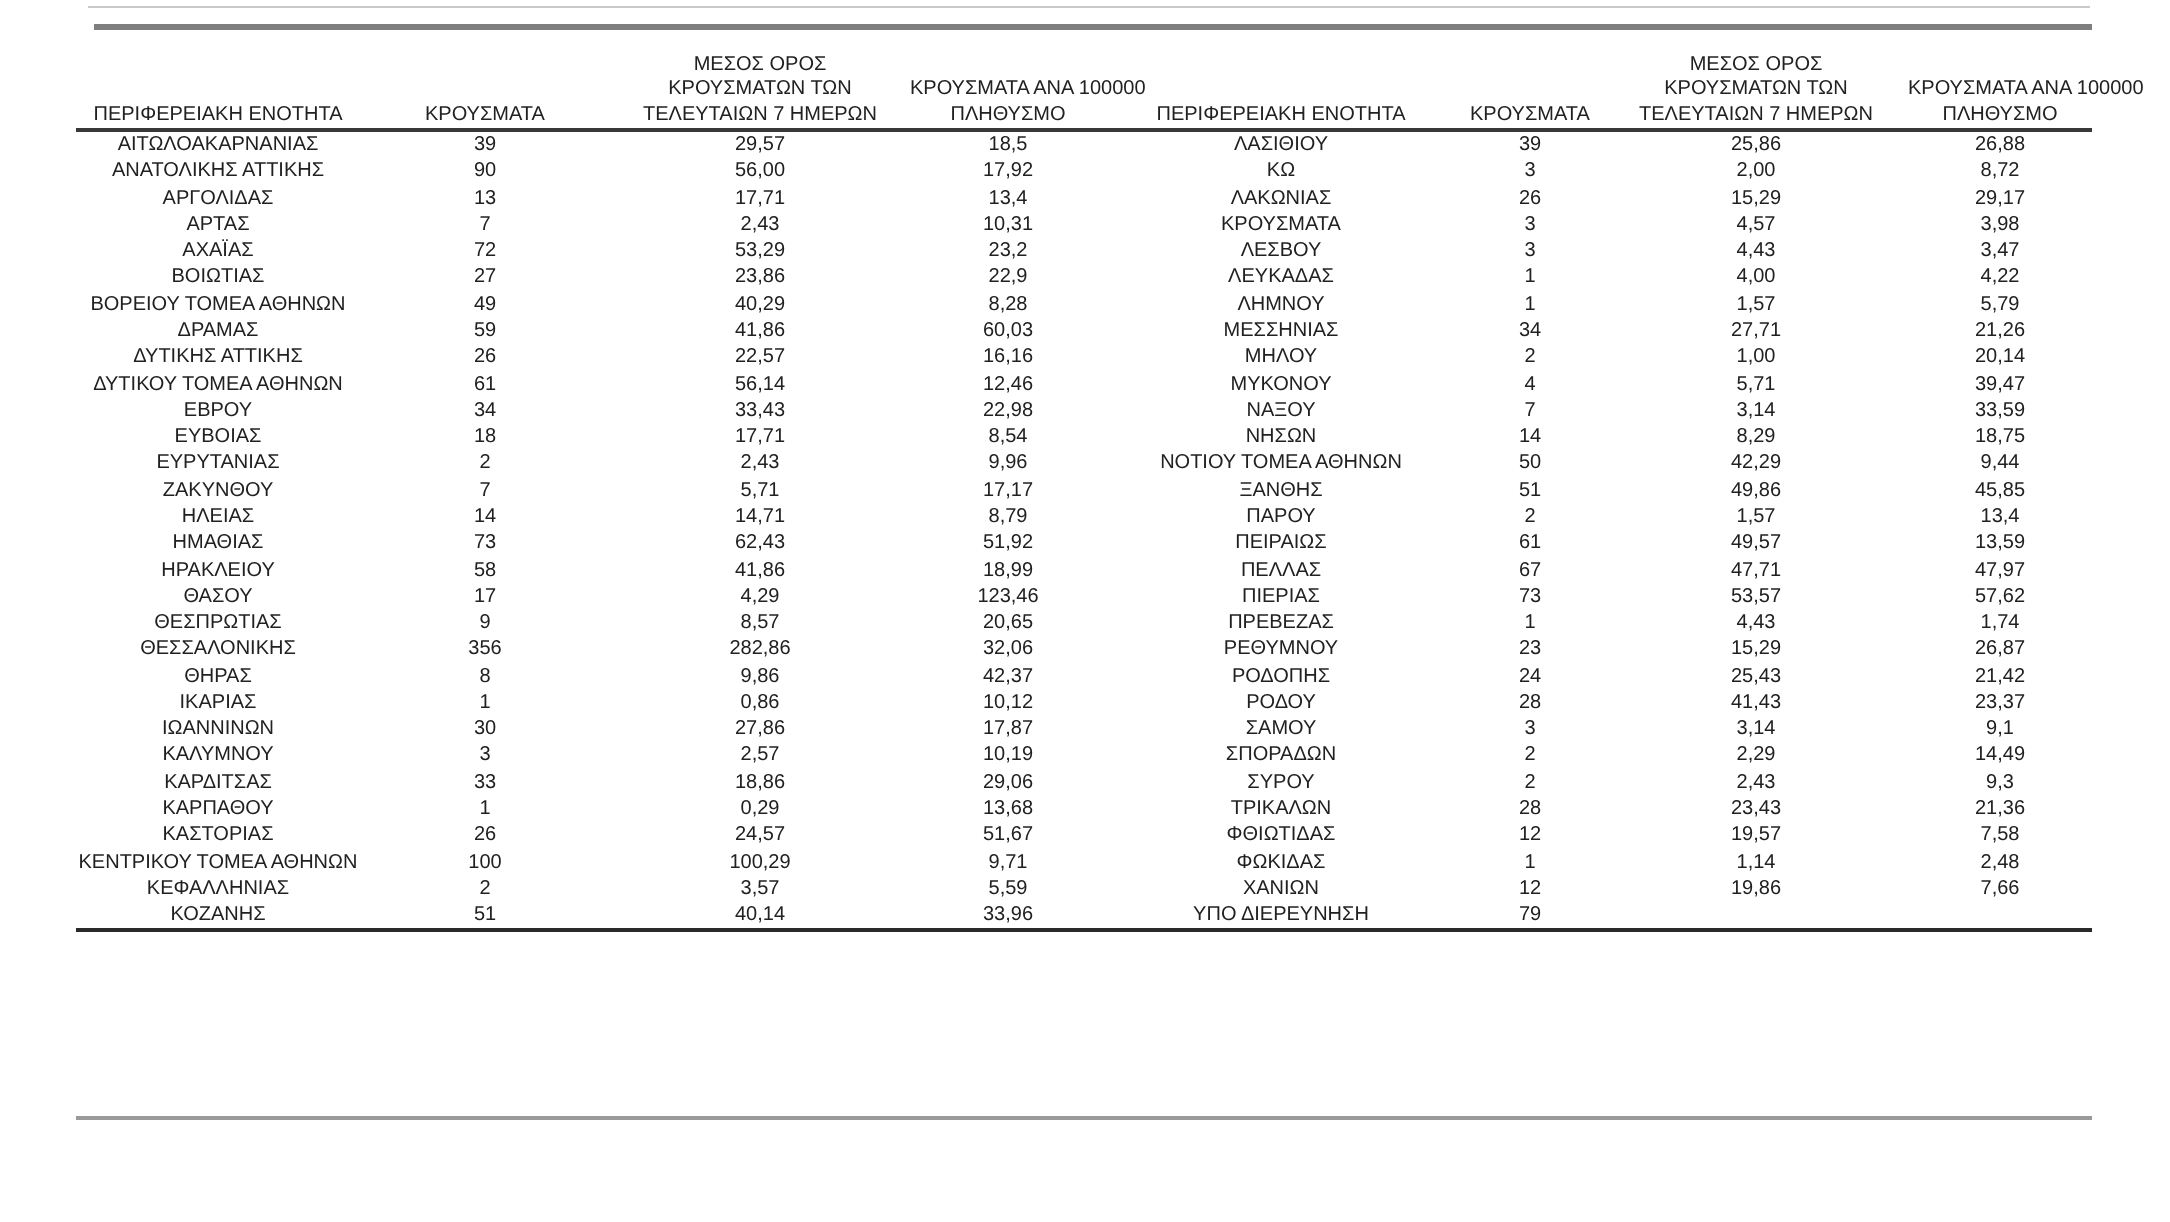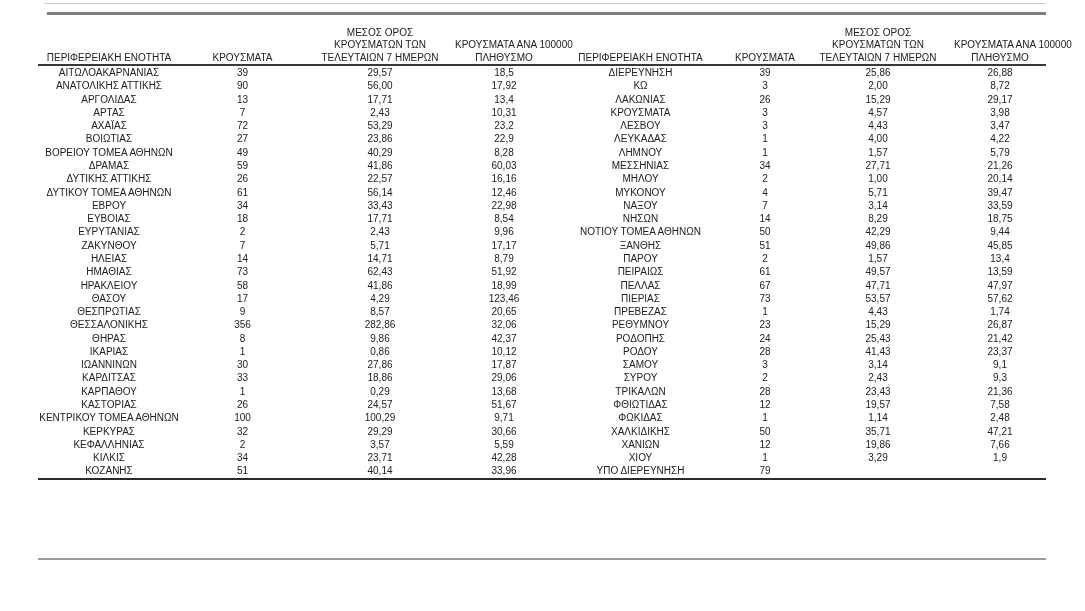--- a/index.html
+++ b/index.html
@@ -93,21 +93,21 @@
           <span>ΠΛΗΘΥΣΜΟ</span>
         </th>
       </tr>
     </thead>
     <tbody>
         <tr>
           <td>ΑΙΤΩΛΟΑΚΑΡΝΑΝΙΑΣ</td>
           <td>39</td>
           <td>29,57</td>
           <td>18,5</td>
-          <td>ΔΙΕΡΕΥΝΗΣΗ</td>
+          <td>ΛΑΣΙΘΙΟΥ</td>
           <td>39</td>
           <td>25,86</td>
           <td>26,88</td>
         </tr>
         <tr>
           <td>ΑΝΑΤΟΛΙΚΗΣ ΑΤΤΙΚΗΣ</td>
           <td>90</td>
           <td>56,00</td>
           <td>17,92</td>
           <td>ΚΩ</td>
@@ -319,20 +319,30 @@
           <td>ΙΩΑΝΝΙΝΩΝ</td>
           <td>30</td>
           <td>27,86</td>
           <td>17,87</td>
           <td>ΣΑΜΟΥ</td>
           <td>3</td>
           <td>3,14</td>
           <td>9,1</td>
         </tr>
         <tr>
+          <td>ΚΑΛΥΜΝΟΥ</td>
+          <td>3</td>
+          <td>2,57</td>
+          <td>10,19</td>
+          <td>ΣΠΟΡΑΔΩΝ</td>
+          <td>2</td>
+          <td>2,29</td>
+          <td>14,49</td>
+        </tr>
+        <tr>
           <td>ΚΑΡΔΙΤΣΑΣ</td>
           <td>33</td>
           <td>18,86</td>
           <td>29,06</td>
           <td>ΣΥΡΟΥ</td>
           <td>2</td>
           <td>2,43</td>
           <td>9,3</td>
         </tr>
         <tr>
@@ -359,48 +369,28 @@
           <td>ΚΕΝΤΡΙΚΟΥ ΤΟΜΕΑ ΑΘΗΝΩΝ</td>
           <td>100</td>
           <td>100,29</td>
           <td>9,71</td>
           <td>ΦΩΚΙΔΑΣ</td>
           <td>1</td>
           <td>1,14</td>
           <td>2,48</td>
         </tr>
         <tr>
-          <td>ΚΕΡΚΥΡΑΣ</td>
-          <td>32</td>
-          <td>29,29</td>
-          <td>30,66</td>
-          <td>ΧΑΛΚΙΔΙΚΗΣ</td>
-          <td>50</td>
-          <td>35,71</td>
-          <td>47,21</td>
-        </tr>
-        <tr>
           <td>ΚΕΦΑΛΛΗΝΙΑΣ</td>
           <td>2</td>
           <td>3,57</td>
           <td>5,59</td>
           <td>ΧΑΝΙΩΝ</td>
           <td>12</td>
           <td>19,86</td>
           <td>7,66</td>
-        </tr>
-        <tr>
-          <td>ΚΙΛΚΙΣ</td>
-          <td>34</td>
-          <td>23,71</td>
-          <td>42,28</td>
-          <td>ΧΙΟΥ</td>
-          <td>1</td>
-          <td>3,29</td>
-          <td>1,9</td>
         </tr>
         <tr>
           <td>ΚΟΖΑΝΗΣ</td>
           <td>51</td>
           <td>40,14</td>
           <td>33,96</td>
           <td>ΥΠΟ ΔΙΕΡΕΥΝΗΣΗ</td>
           <td>79</td>
           <td></td>
           <td></td>

